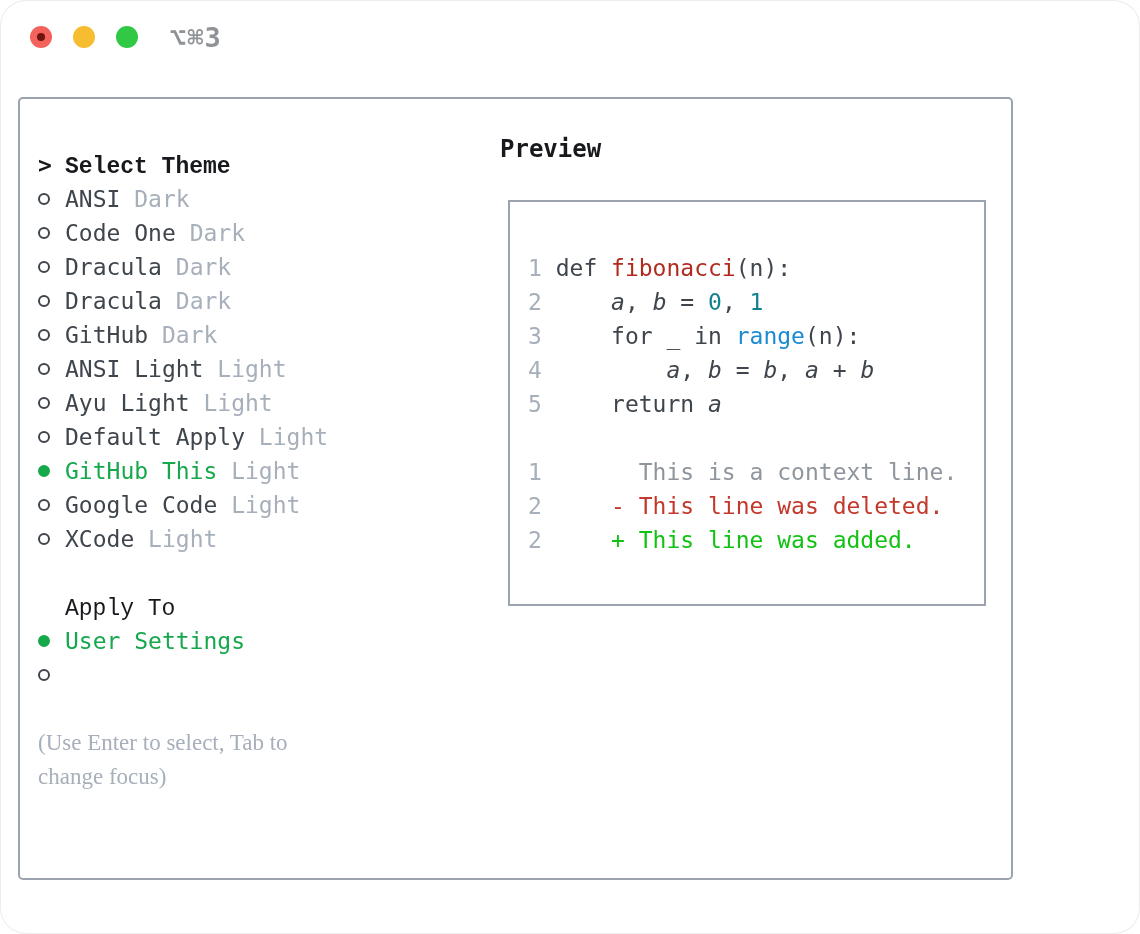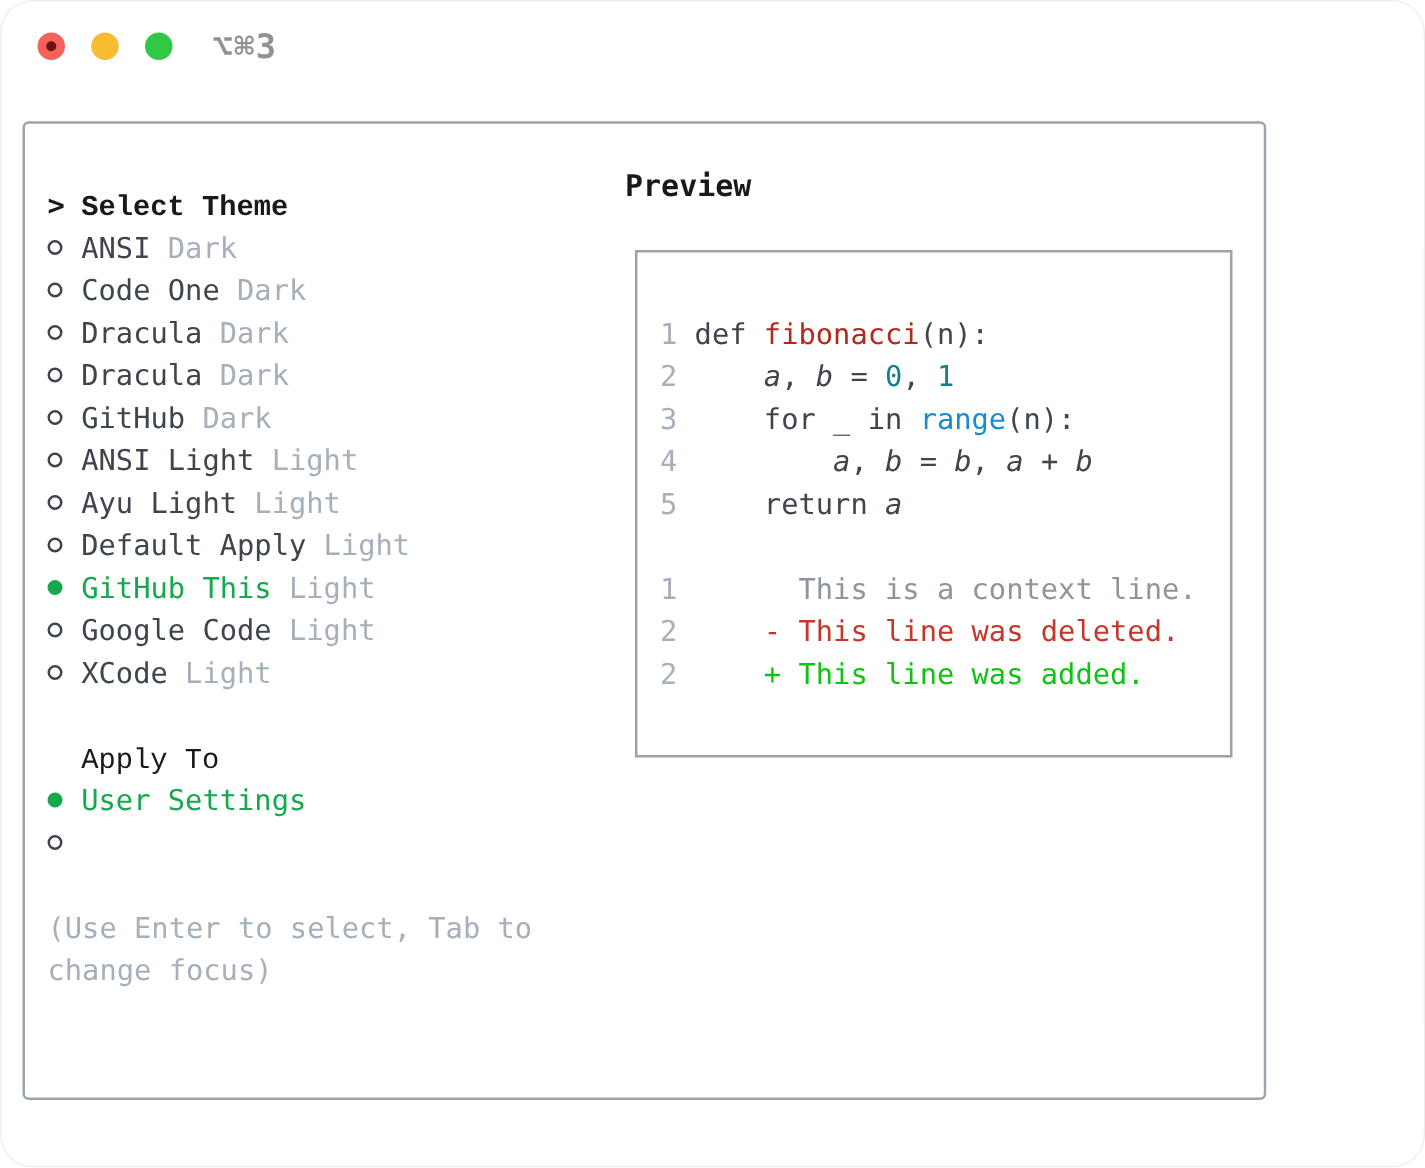--- a/index.html
+++ b/index.html
@@ -58,21 +58,21 @@
   .indent{display:inline-block;width:27px;}
   .h{font-weight:bold;color:var(--text-black);font-family:Liberation Mono, monospace;}
   .dot{
     display:inline-block;width:12px;height:12px;border-radius:50%;
     border:2px solid var(--text-dark);margin-right:15px;vertical-align:2px;
   }
   .dot.sel{background:var(--green-selected);border-color:var(--green-selected);}
   .opt-name{color:var(--text-dark);}
   .opt-name.green{color:var(--green-selected);}
   .muted{color:var(--text-muted);}
-  .hint{color:var(--text-muted);}
+  .hint{color:var(--text-muted);font-family:Liberation Serif, serif;}
 
   
   .preview-title{
     position:absolute;left:480px;top:33px;height:34px;line-height:34px;
     font-size:24px;font-weight:bold;color:var(--text-black);
   }
   .preview-box{
     position:absolute;left:488px;top:101px;width:478px;height:406px;
     border:2px solid var(--panel-border);background:var(--bg);
     padding:49px 0 1px 18px;overflow:hidden;

